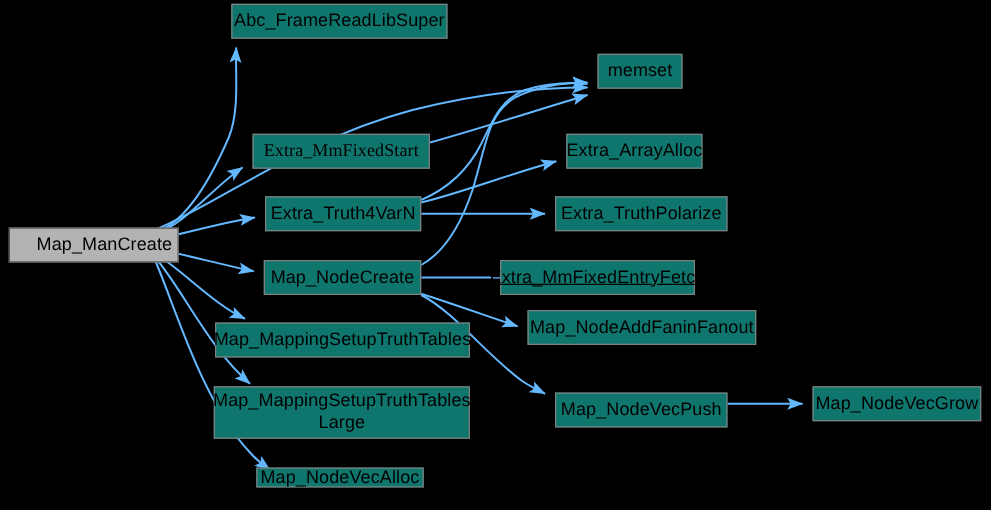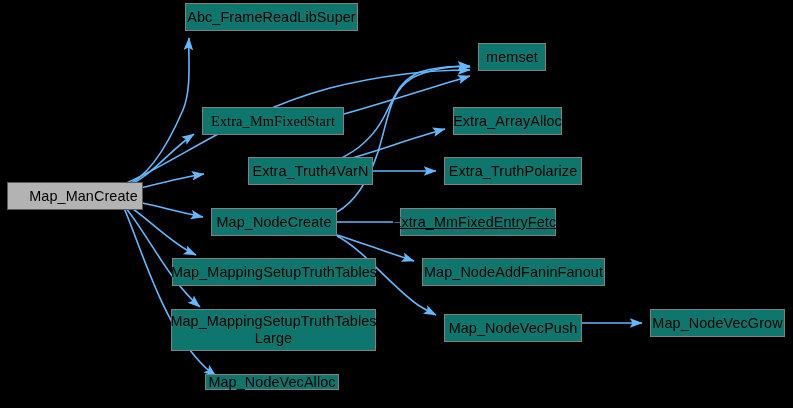--- a/index.html
+++ b/index.html
@@ -73,25 +73,25 @@
         <path d="M337,236 C364,250 390,285 418,305 C424,309 430,312 436,315" fill="none" stroke="#63b8ff" stroke-width="1.6" marker-end="url(#arrow)"></path>
         <path d="M582,323 L642,323" fill="none" stroke="#63b8ff" stroke-width="1.6" marker-end="url(#arrow)"></path>
       </g>
   </svg>
   <div id="nodes-group">
       <div class="node root" style="left: 7px; top: 182px; width: 136px; height: 28px; padding-left: 17px;">Map_ManCreate</div>
       <div class="node" style="left: 185px; top: 3px; width: 173px; height: 28px;">Abc_FrameReadLibSuper</div>
       <div class="node" style="left: 478px; top: 43px; width: 68px; height: 28px;">memset</div>
       <div class="node" style="left: 202px; top: 107px; width: 142px; height: 28px; font-family: Liberation Serif, serif;">Extra_MmFixedStart</div>
       <div class="node" style="left: 453px; top: 107px; width: 109px; height: 28px;">Extra_ArrayAlloc</div>
-      <div class="node" style="left: 212px; top: 157px; width: 125px; height: 28px; margin-left: 36px;">Extra_Truth4VarN</div>
+      <div class="node" style="left: 212px; top: 157px; width: 125px; height: 28px;">Extra_Truth4VarN</div>
       <div class="node" style="left: 444px; top: 157px; width: 138px; height: 28px;">Extra_TruthPolarize</div>
       <div class="node" style="left: 211px; top: 208px; width: 126px; height: 28px;">Map_NodeCreate</div>
       <div class="node" style="left: 400px; top: 208px; width: 156px; height: 28px; text-decoration: underline;">Extra_MmFixedEntryFetch</div>
       <div class="node" style="left: 172px; top: 258px; width: 204px; height: 28px;">Map_MappingSetupTruthTables</div>
-      <div class="node" style="left: 422px; top: 258px; width: 183px; height: 28px;">Map_NodeAddFaninFanout</div>
+      <div class="node" style="left: 422px; top: 248px; width: 183px; height: 28px;">Map_NodeAddFaninFanout</div>
       <div class="node" style="left: 171px; top: 309px; width: 205px; height: 42px;">Map_MappingSetupTruthTables
 Large</div>
       <div class="node" style="left: 444px; top: 314px; width: 138px; height: 28px;">Map_NodeVecPush</div>
       <div class="node" style="left: 650px; top: 309px; width: 135px; height: 28px;">Map_NodeVecGrow</div>
       <div class="node" style="left: 205px; top: 374px; width: 134px; height: 16px;">Map_NodeVecAlloc</div>
     </div>
 </div>
 
 </body></html>

